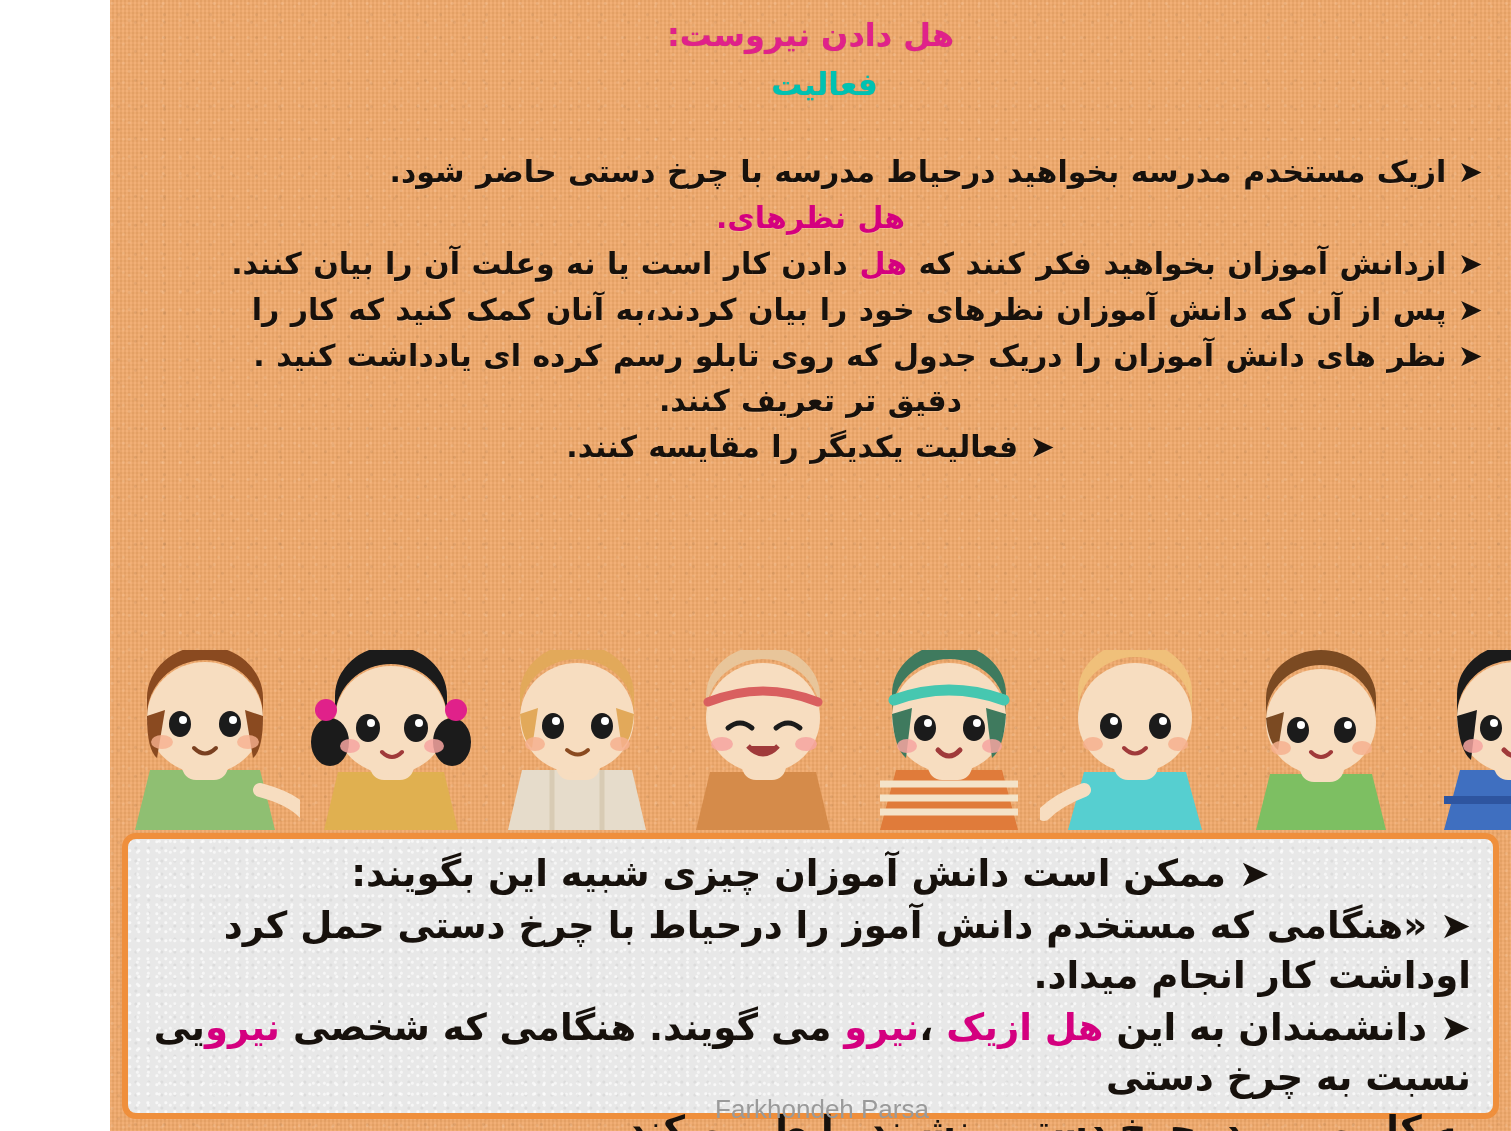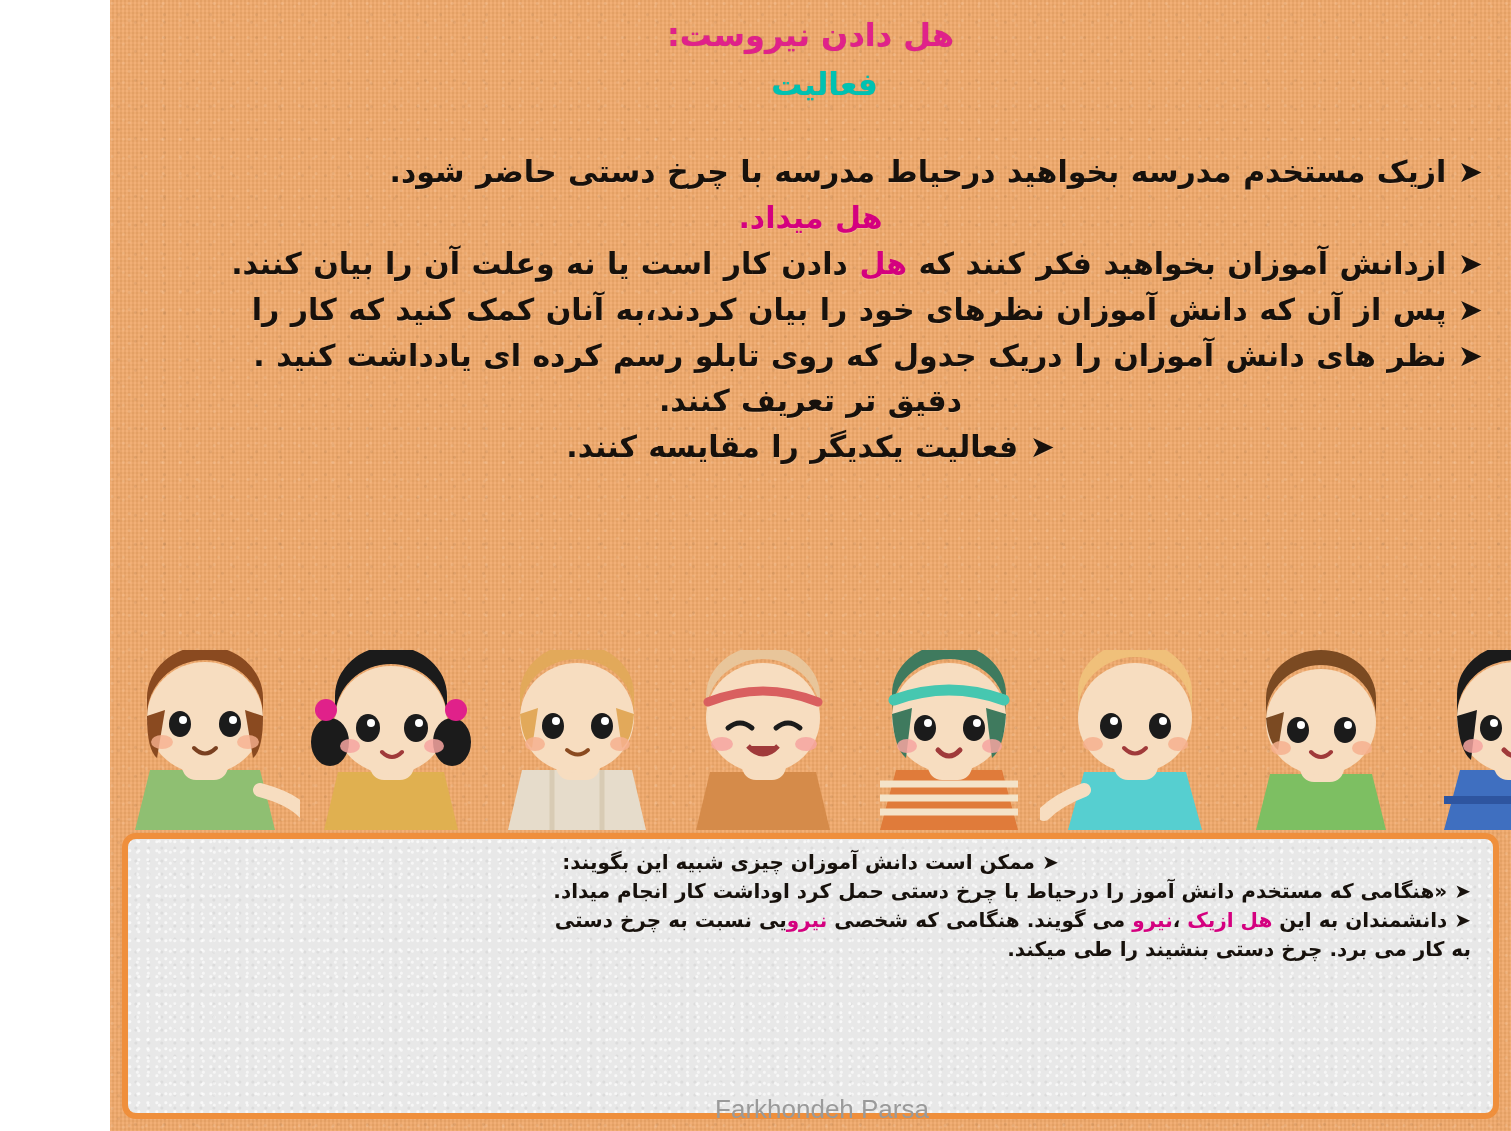--- a/index.html
+++ b/index.html
@@ -100,21 +100,21 @@
       radial-gradient(circle at 60% 70%, rgba(0,0,0,0.05) 0 1px, rgba(0,0,0,0) 2px),
       radial-gradient(circle at 85% 20%, rgba(255,255,255,0.6) 0 1px, rgba(0,0,0,0) 2px);
     background-size: 9px 9px, 13px 13px, 11px 11px;
     border: 6px solid #ef8f3c;
     border-radius: 14px;
     box-sizing: border-box;
     padding: 10px 22px 6px 22px;
     text-align: right;
   }
   .panel-line {
-    font-size: 20px;
+    font-size: 37px;
     font-weight: bold;
     color: #17110c;
     line-height: 1.35;
     margin-bottom: 2px;
   }
   .panel-line.center { text-align: center; }
 
   .signature {
     position: absolute;
     bottom: 6px;
@@ -137,21 +137,21 @@
     <div class="main-title">هل دادن نیروست:</div>
     <div class="sub-title">فعالیت</div>
   </div>
 
   <div class="body-list">
     <div class="bullet-line">
       <span>➤</span>
       <span>ازیک مستخدم مدرسه بخواهید درحیاط مدرسه با چرخ دستی حاضر شود.</span>
     </div>
     <div class="bullet-line center">
-      <span class="hl-pink">هل میداد.</span>
+      <span class="hl-pink">هل نظرهای.</span>
     </div>
     <div class="bullet-line">
       <span>➤</span>
       <span>ازدانش آموزان بخواهید فکر کنند که <span class="hl-term" style="color:#d4007f">هل</span> دادن کار است یا نه وعلت آن را بیان کنند.</span>
     </div>
     <div class="bullet-line">
       <span>➤</span>
       <span>پس از آن که دانش آموزان نظرهای خود را بیان کردند،به آنان کمک کنید که کار را</span>
     </div>
     <div class="bullet-line">

